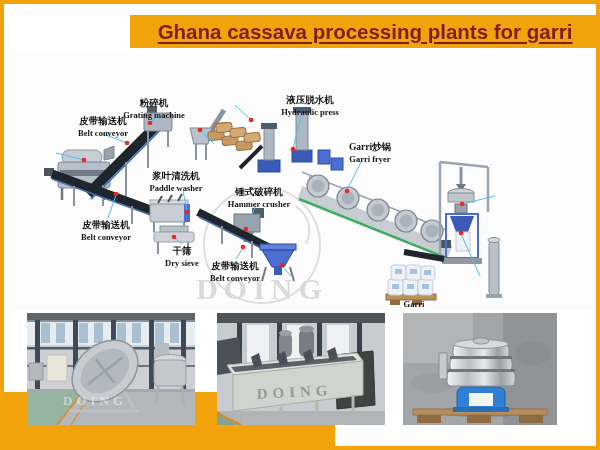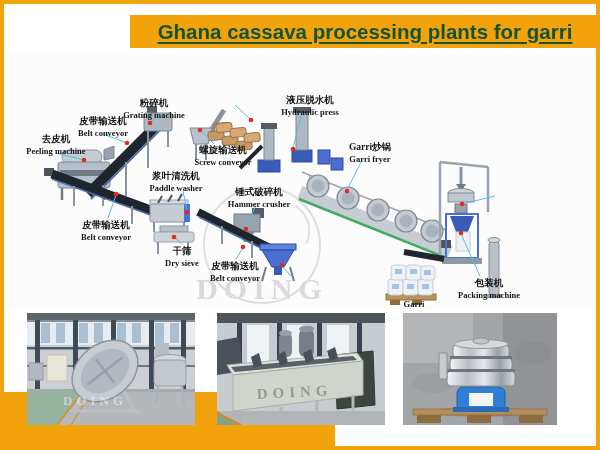--- a/index.html
+++ b/index.html
@@ -2,21 +2,21 @@
 <html><head>
 <meta charset="utf-8">
 <style>
   :root { --orange:#F2A30B; }
   html,body{margin:0;padding:0;background:#888;}
   .frame{position:relative;width:600px;height:450px;background:#ffffff;overflow:hidden;
          font-family:"Liberation Sans",sans-serif;}
   .border-overlay{position:absolute;inset:0;border:4px solid var(--orange);z-index:40;pointer-events:none;}
   .banner{position:absolute;left:130px;top:15px;width:470px;height:33px;background:var(--orange);
           z-index:30;display:flex;align-items:center;justify-content:center;}
-  .banner span{color:#14532d;font-weight:bold;font-size:20.5px;text-decoration:underline;
+  .banner span{color:#7f1d1d;font-weight:bold;font-size:20.5px;text-decoration:underline;
                text-underline-offset:3px;white-space:nowrap;}
   .deco-orange{position:absolute;left:0;top:392px;width:335px;height:58px;background:var(--orange);z-index:1;}
   .diagram-area{position:absolute;left:8px;top:52px;width:584px;height:258px;background:#fcfcfd;z-index:1;}
   .diagram-svg{position:absolute;left:0;top:0;width:600px;height:450px;z-index:2;}
   .dlabel{position:absolute;transform:translateX(-50%);text-align:center;line-height:1.12;
           z-index:3;white-space:nowrap;color:#141414;}
   .dlabel .cn{display:block;font:bold 9.5px "Liberation Serif",serif;}
   .dlabel .en{display:block;font:bold 8.5px "Liberation Serif",serif;}
   .photo{position:absolute;top:313px;height:112px;overflow:hidden;z-index:4;background:#c9ccd1;}
   #photo1{left:27px;width:168px;}
@@ -236,36 +236,28 @@
         <circle cx="187" cy="212" r="2.3"></circle>
       <circle cx="246" cy="229" r="2.3"></circle>
         <circle cx="116" cy="194" r="2.3"></circle>
         <circle cx="174" cy="237" r="2.3"></circle>
       <circle cx="243" cy="247" r="2.3"></circle>
         <circle cx="282" cy="265" r="2.3"></circle>
         <circle cx="461" cy="233" r="2.3"></circle>
     </g>
   </svg>
 
-  <div class="dlabel" style="left:56px;top:133px">
-    <span class="cn">去皮机</span>
-    <span class="en">Peeling machine</span>
-  </div>
   <div class="dlabel" style="left:103px;top:115px">
     <span class="cn">皮带输送机</span>
     <span class="en">Belt conveyor</span>
   </div>
   <div class="dlabel" style="left:154px;top:97px">
     <span class="cn">粉碎机</span>
     <span class="en">Grating machine</span>
   </div>
-  <div class="dlabel" style="left:223px;top:144px">
-    <span class="cn">螺旋输送机</span>
-    <span class="en">Screw conveyor</span>
-  </div>
   <div class="dlabel" style="left:310px;top:94px">
     <span class="cn">液压脱水机</span>
     <span class="en">Hydraulic press</span>
   </div>
   <div class="dlabel" style="left:370px;top:141px">
     <span class="cn">Garri炒锅</span>
     <span class="en">Garri fryer</span>
   </div>
   <div class="dlabel" style="left:176px;top:170px">
     <span class="cn">浆叶清洗机</span>
@@ -279,24 +271,20 @@
     <span class="cn">皮带输送机</span>
     <span class="en">Belt conveyor</span>
   </div>
   <div class="dlabel" style="left:182px;top:245px">
     <span class="cn">干筛</span>
     <span class="en">Dry sieve</span>
   </div>
   <div class="dlabel" style="left:235px;top:260px">
     <span class="cn">皮带输送机</span>
     <span class="en">Belt conveyor</span>
-  </div>
-  <div class="dlabel" style="left:489px;top:277px">
-    <span class="cn">包装机</span>
-    <span class="en">Packing machine</span>
   </div>
   <div class="dlabel" style="left:414px;top:299px">
     <span class="en">Garri</span>
   </div>
 
   <div class="photo" id="photo1">
     <svg viewBox="0 0 168 112">
       <rect width="168" height="112" fill="#ccd0d4"></rect>
       <rect width="168" height="7" fill="#5d646c"></rect>
       <rect y="7" width="168" height="2" fill="#8a9099"></rect>

